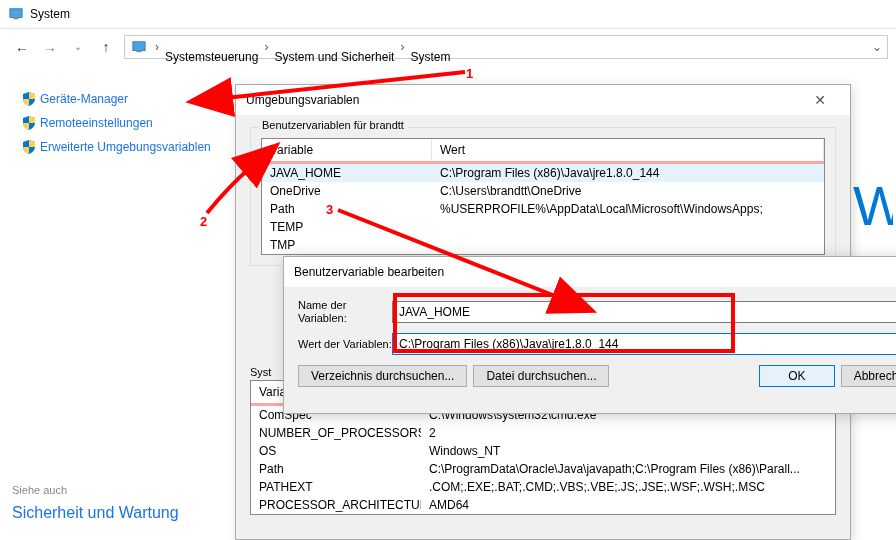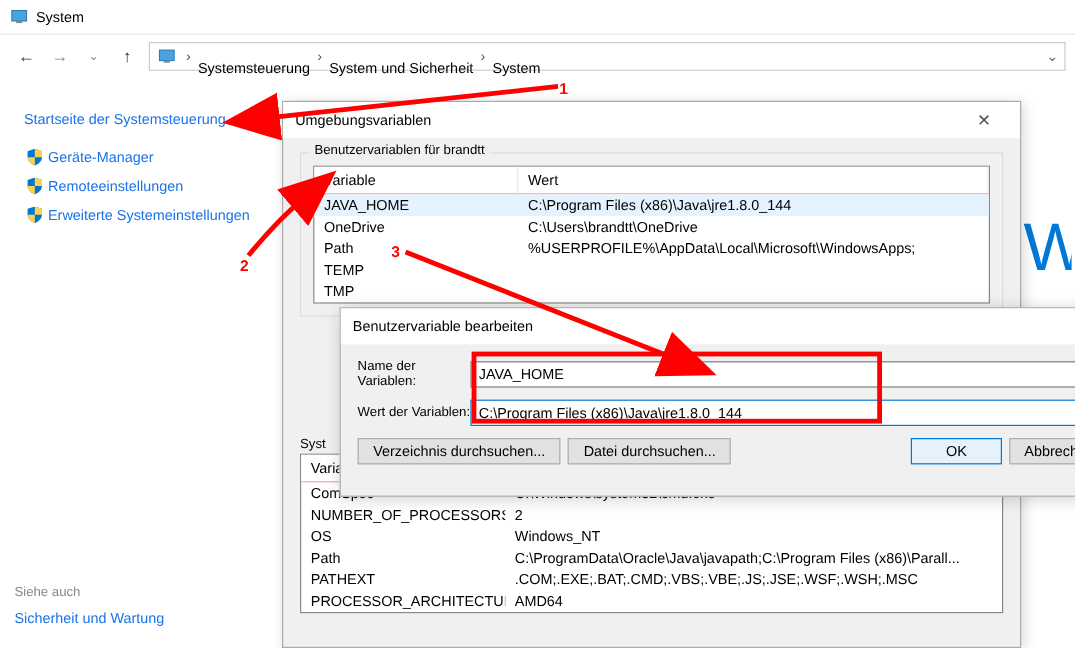--- a/index.html
+++ b/index.html
@@ -21,36 +21,36 @@
 
 
 .content-row { position: absolute; top: 64px; left: 0; right: 0; bottom: 0; }
 .sidebar { width: 225px; padding: 28px 8px 0 20px; position: absolute; top: 0; left: 0; bottom: 0; }
 .sidebar .hdr { color: #1a73e8; font-size: 12px; margin-bottom: 18px; display: block; text-decoration: none; }
 .side-item { display: flex; align-items: flex-end; margin-bottom: 10px; }
 .side-item span.label { color: #1a73e8; font-size: 12px; }
 .side-item .sicon { width: 18px; display: inline-flex; justify-content: center; margin-right: 2px; }
 .siehe { position: absolute; bottom: 18px; left: 12px; }
 .siehe .lbl { font-size: 11px; color: #888; margin-bottom: 8px; display:block; }
-.siehe a { color: #1a73e8; font-size: 12px; text-decoration: none; margin-top: 44px; }
+.siehe a { color: #1a73e8; font-size: 16px; text-decoration: none; margin-top: 44px; }
 
 
 .mainpane { position: absolute; left: 225px; top: 0; right: 0; bottom: 0; border-top: 1px solid transparent; }
 .bluebox { position: absolute; left: 628px; top: 108px; width: 40px; font-weight: 300; color: #0078d7; font-size: 56px; font-family: "Segoe UI Light","Segoe UI",sans-serif; overflow:hidden; }
 
 
 .dlg1 { position: absolute; left: 235px; top: 84px; width: 616px; height: 456px; background: #f0f0f0; border: 1px solid #aaa; box-shadow: 2px 2px 10px rgba(0,0,0,0.15); }
 .dlg-title { height: 30px; display: flex; align-items: center; padding: 0 10px; font-size: 12px; background: #fff; gap: 20px; }
 .dlg-title .t { flex: 1; }
 .dlg-title .closebtn { width: 40px; text-align: center; font-size: 14px; color: #555; }
 .groupbox { margin: 12px 14px 0 14px; position: relative; }
 .groupbox .gb-label { position: absolute; top: -8px; left: 8px; background: #f0f0f0; padding: 0 4px; font-size: 11px; }
 .groupbox .gb-inner { border: 1px solid #ddd; padding: 10px; }
 .tblwrap { border: 1px solid #888; background: #fff; }
-.tblhdr { display: flex; background: #fff; border-bottom: 1px solid #fca5a5; font-size: 12px; }
+.tblhdr { display: flex; background: #fff; border-bottom: 3px solid #fca5a5; font-size: 12px; }
 .tblhdr .col { padding: 4px 8px; border-right: 1px solid #e5e5e5; }
 .col1 { width: 170px; }
 .col2 { flex: 1; }
 .tblrow { display: flex; font-size: 12px; }
 .tblrow .cell { padding: 2px 8px; white-space: nowrap; overflow: hidden; }
 .tblrow.sel { background: #e5f3ff; }
 
 
 .dlg2 { position: absolute; left: 283px; top: 256px; width: 650px; height: 158px; background: #f0f0f0; border: 1px solid #aaa; box-shadow: 2px 2px 14px rgba(0,0,0,0.2); }
 .dlg2-body { padding: 12px 14px 0 14px; }
@@ -111,21 +111,20 @@
     <span class="crumb-sep">›</span>
     <span class="crumb">System</span>
     <span class="spacer"></span>
     <span class="addr-end">⌄</span>
   </div>
 </div>
 
 <div class="content-row">
 
   <div class="sidebar">
-    <a class="hdr">Startseite der Systemsteuerung</a>
     <div class="side-item">
       <span class="sicon">
           <svg width="14" height="14" viewBox="0 0 14 14">
             <path d="M7 0 L13 2 V7 C13 10 10 13 7 14 C4 13 1 10 1 7 V2 Z" class="shield-b"></path>
             <path d="M7 0 L13 2 V7 H7 Z" class="shield-y"></path>
             <path d="M7 7 V14 C4 13 1 10 1 7 H7 Z" class="shield-y"></path>
           </svg>
         </span>
       <span class="label">Geräte-Manager</span>
     </div>
@@ -140,21 +139,21 @@
       <span class="label">Remoteeinstellungen</span>
     </div>
     <div class="side-item">
       <span class="sicon">
           <svg width="14" height="14" viewBox="0 0 14 14">
             <path d="M7 0 L13 2 V7 C13 10 10 13 7 14 C4 13 1 10 1 7 V2 Z" class="shield-b"></path>
             <path d="M7 0 L13 2 V7 H7 Z" class="shield-y"></path>
             <path d="M7 7 V14 C4 13 1 10 1 7 H7 Z" class="shield-y"></path>
           </svg>
         </span>
-      <span class="label">Erweiterte Systemeinstellungen</span>
+      <span class="label">Erweiterte Umgebungsvariablen</span>
     </div>
     <div class="siehe">
       <span class="lbl">Siehe auch</span>
       <a>Sicherheit und Wartung</a>
     </div>
   </div>
 
   <div class="mainpane">
     <div class="bluebox">W</div>
   </div>

